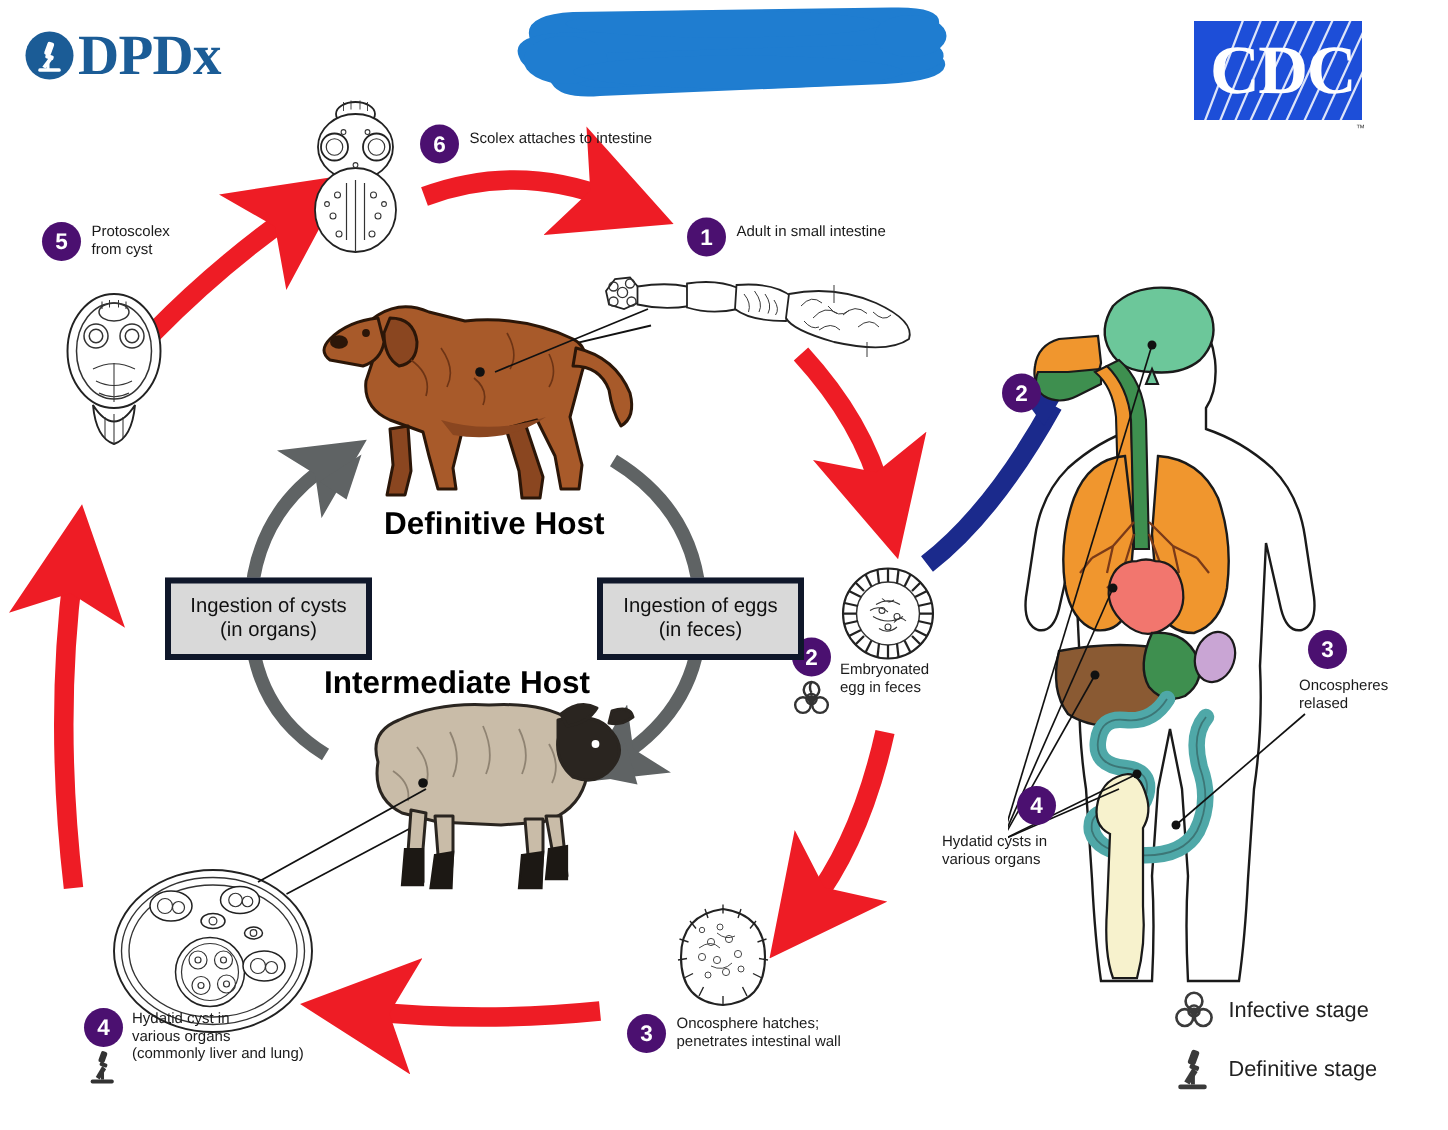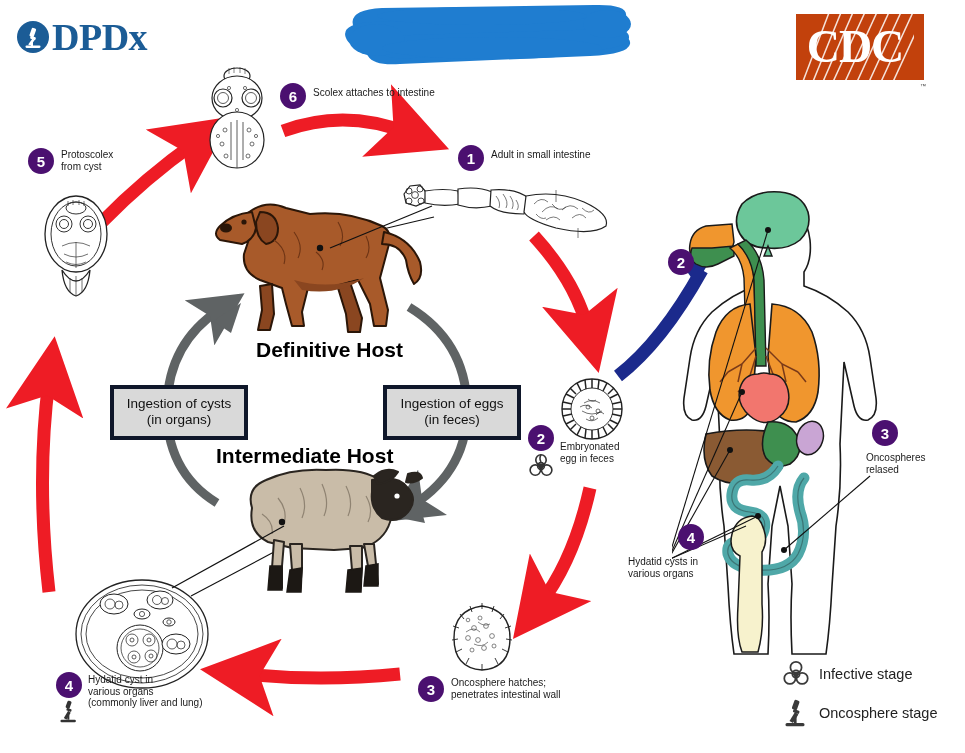--- a/index.html
+++ b/index.html
@@ -43,21 +43,21 @@
   .legtxt{font-size:14.5px;color:#222;}
 
   
   .dpdx-wrap{display:flex;align-items:center;gap:2px;}
   .dpdx-text{
     font-family:"Liberation Serif", serif;
     font-size:38px;font-weight:bold;color:#1b5c96;
     letter-spacing:-0.5px;line-height:1;
   }
   .cdc-box{
-    width:128px;height:66px;background:#c2410c;position:relative;overflow:hidden;
+    width:112px;height:66px;background:#1d4ed8;position:relative;overflow:hidden;
   }
   .cdc-text{
     position:absolute;left:0;top:0;width:118px;height:66px;
     display:flex;align-items:center;justify-content:center;
     font-family:"Liberation Serif", serif;
     font-size:46px;font-weight:bold;color:#fff;letter-spacing:-1px;
     z-index:3;line-height:1;
   }
   .cdc-tm{font-size:6px;color:#444;position:absolute;right:-2px;bottom:-9px;}
   .scribble{filter:none;}
@@ -587,21 +587,21 @@
     <div class="badge" style="margin-left:18px;">4</div>
     <div class="lbl" style="margin-top:6px;margin-left:-32px;">Hydatid cysts in
 various organs</div>
   </div>
 
   <div class="abs hostcap" style="left:256px;top:338px;">Definitive Host</div>
   <div class="abs hostcap" style="left:216px;top:444px;">Intermediate Host</div>
 
   <div class="abs greybox" style="left:110px;top:385px;width:112px;">Ingestion of cysts
 (in organs)</div>
-  <div class="abs greybox" style="left:383px;top:385px;width:112px;">Ingestion of eggs
+  <div class="abs greybox" style="left:398px;top:385px;width:112px;">Ingestion of eggs
 (in feces)</div>
 
   <div class="abs" style="left:782px;top:660px;">
     <div class="legrow">
       <svg width="28" height="28" viewBox="0 0 32 32">
         <g fill="none" stroke="#3a3a3a" stroke-width="2">
           <circle cx="16" cy="16" r="4.2"></circle>
           <circle cx="16" cy="8.5" r="6.4"></circle>
           <circle cx="9" cy="21" r="6.4"></circle>
           <circle cx="23" cy="21" r="6.4"></circle>
@@ -613,17 +613,17 @@
     <div class="legrow">
       <svg width="28" height="30" viewBox="0 0 28 30">
         <g fill="#3a3a3a">
           <rect x="11" y="2" width="5.4" height="10" rx="1.7" transform="rotate(20 13.7 7)"></rect>
           <rect x="11" y="12" width="6.4" height="3.2" rx="1" transform="rotate(20 14.2 13.6)"></rect>
           <path d="M7.5 23 L13 14 L16.4 16.6 L11 25 Z"></path>
           <rect x="3.5" y="25" width="19" height="3.2" rx="1.5"></rect>
           <rect x="12" y="19" width="2.6" height="6"></rect>
         </g>
       </svg>
-      <span class="legtxt">Oncosphere stage</span>
+      <span class="legtxt">Definitive stage</span>
     </div>
   </div>
 
 </div>
 
 </body></html>

